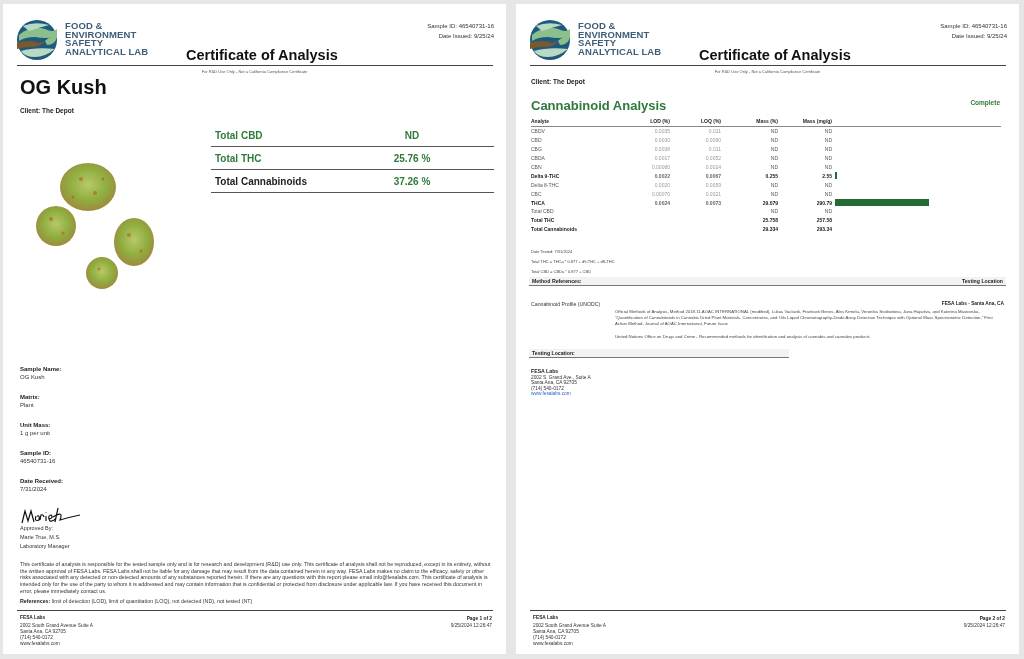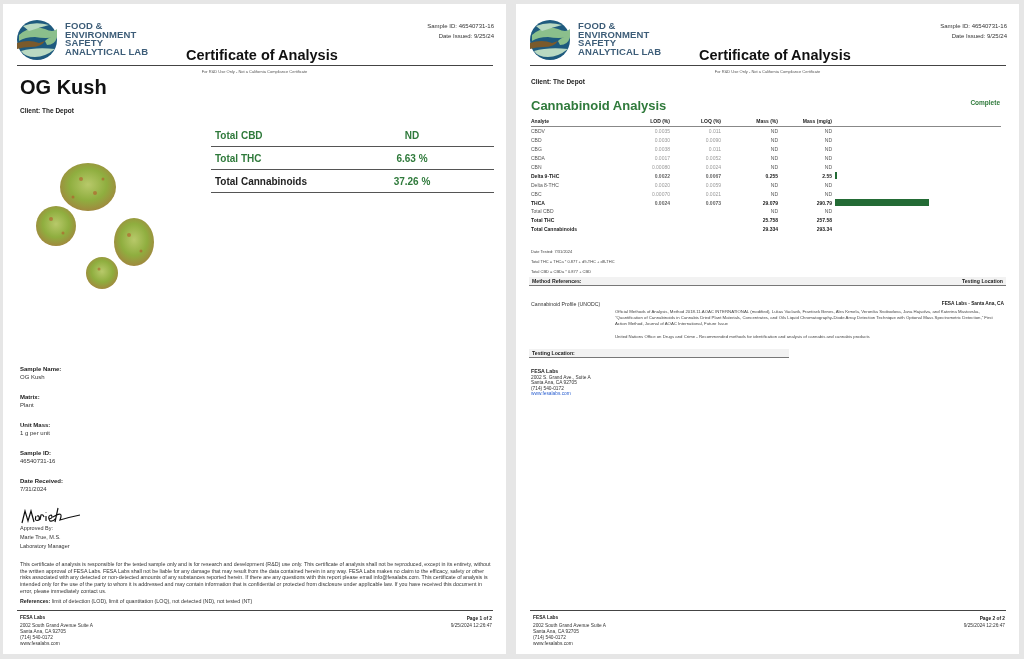--- a/index.html
+++ b/index.html
@@ -95,21 +95,21 @@
   <div class="product-name">OG Kush</div>
   <div class="client">Client: The Depot</div>
 
   <div class="summary">
     <div class="sum-row">
       <span class="lbl green">Total CBD</span>
       <span class="val">ND</span>
     </div>
     <div class="sum-row">
       <span class="lbl green">Total THC</span>
-      <span class="val">6.63 %</span>
+      <span class="val">25.76 %</span>
     </div>
     <div class="sum-row">
       <span class="lbl">Total Cannabinoids</span>
       <span class="val">37.26 %</span>
     </div>
   </div>
 
   <svg class="bud" viewBox="0 0 125 150">
     <defs>
       <radialGradient id="g1" cx="50%" cy="45%" r="55%">

